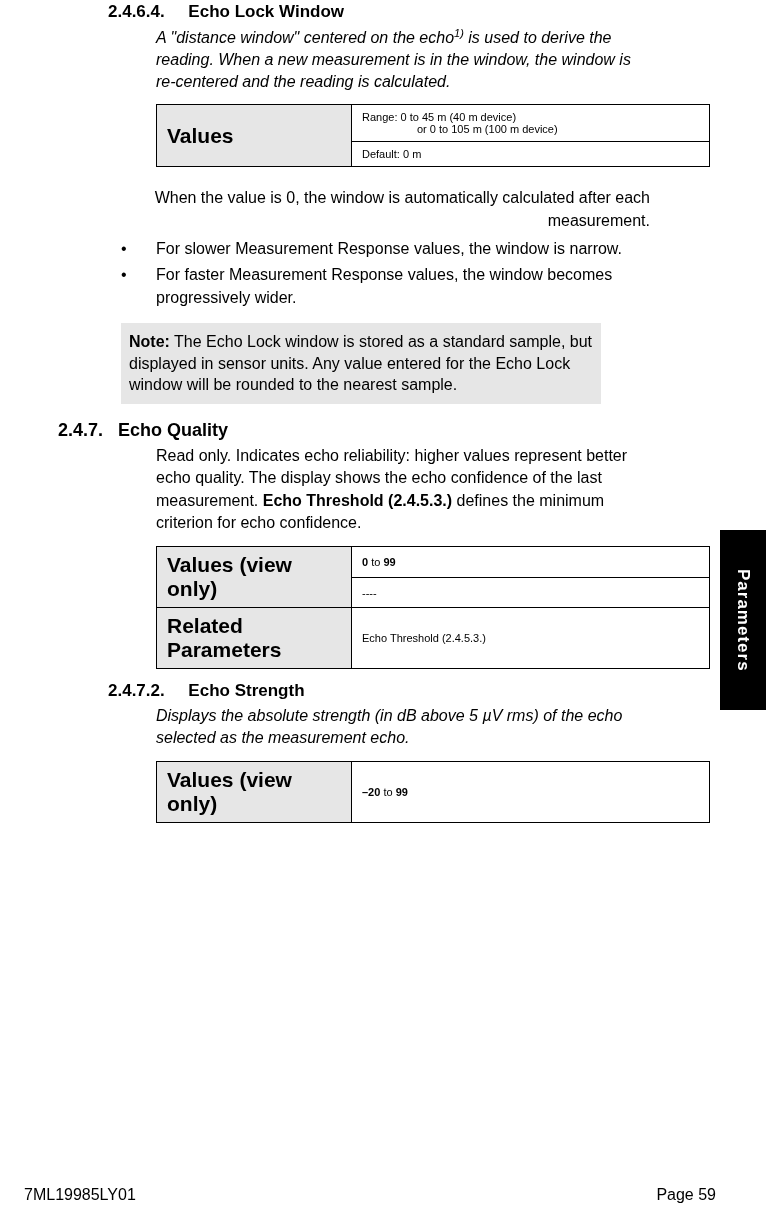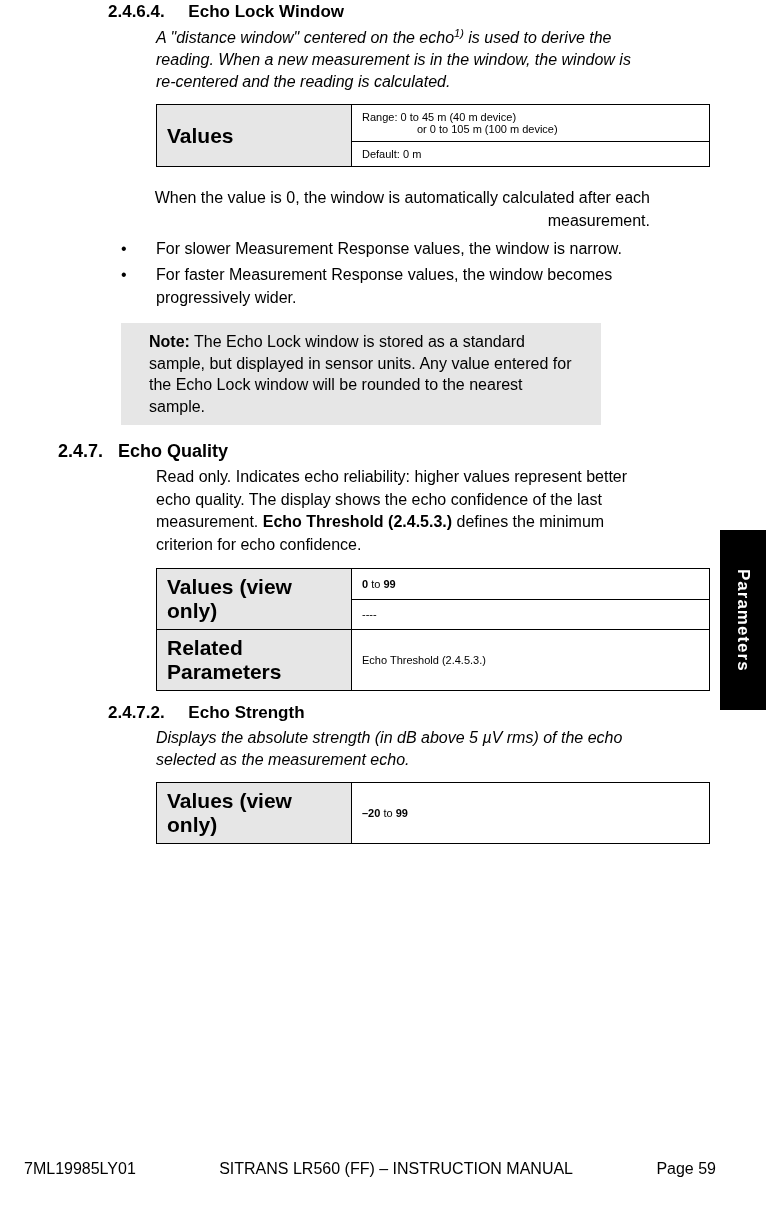--- a/index.html
+++ b/index.html
@@ -81,29 +81,29 @@
       margin-left: 71px;
       margin-top: 6px;
       line-height: 1.4;
     }
     .bullet-row { display: flex; margin-bottom: 4px; }
     .bullet { width: 35px; flex-shrink: 0; }
     .note-box {
       margin-left: 71px;
       margin-top: 14px;
       background: #e6e6e6;
-      padding: 8px 28px;
+      padding: 8px 8px;
       width: 480px;
       line-height: 1.35;
     }
     .note-label { font-weight: bold; }
     .bold { font-weight: bold; }
     .footer {
       position: absolute;
-      bottom: 28px;
+      bottom: 2px;
       left: 24px;
       right: 50px;
       display: flex;
       justify-content: space-between;
       font-size: 16px;
     }
     .footer-center { text-align: center; flex: 1; }
   </style>
 </head>
 <body>
@@ -201,15 +201,14 @@
         <span class="bold">–20</span><span> to </span><span class="bold">99</span>
       </td>
     </tr>
   </tbody>
     </table>
 
 </div>
 
 <div class="footer">
   <div>7ML19985LY01</div>
-  <div class="footer-center">SITRANS LR560 (FF) – INSTRUCTION MANUAL</div>
   <div>Page 59</div>
 </div>
 
 </body></html>

